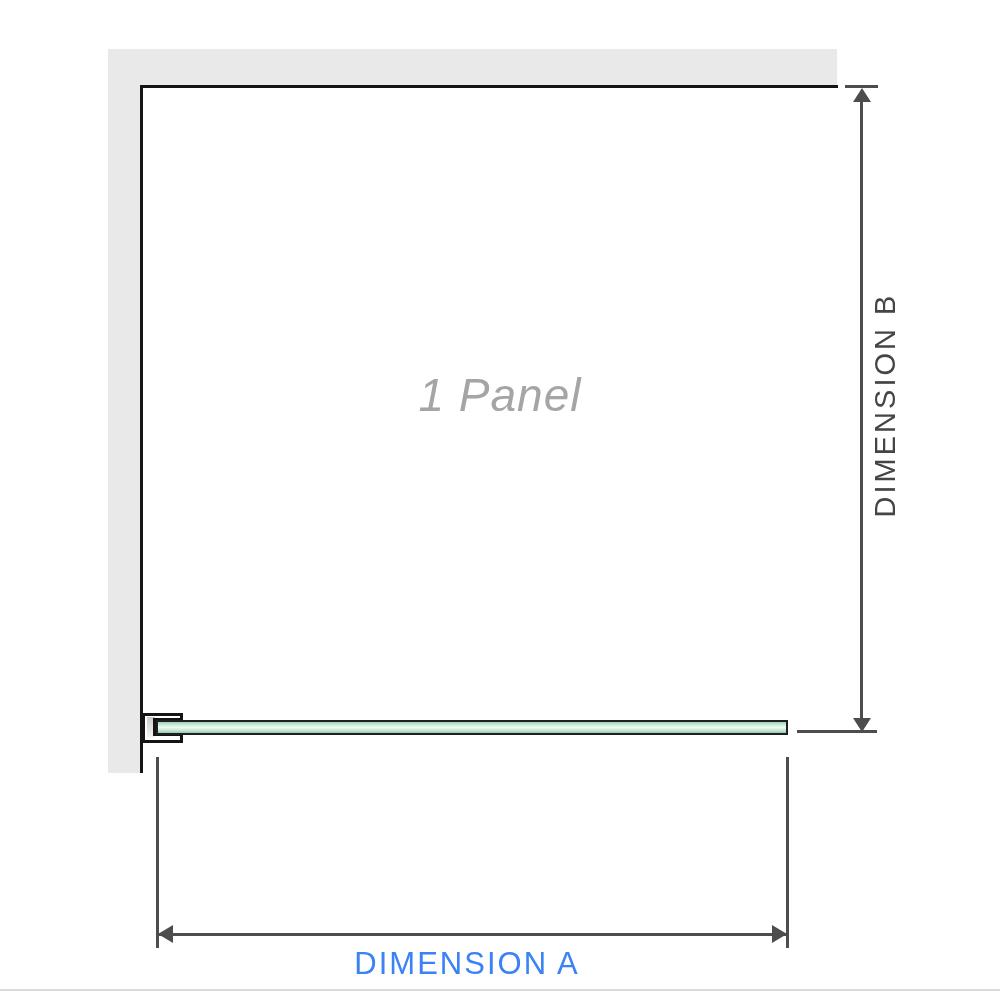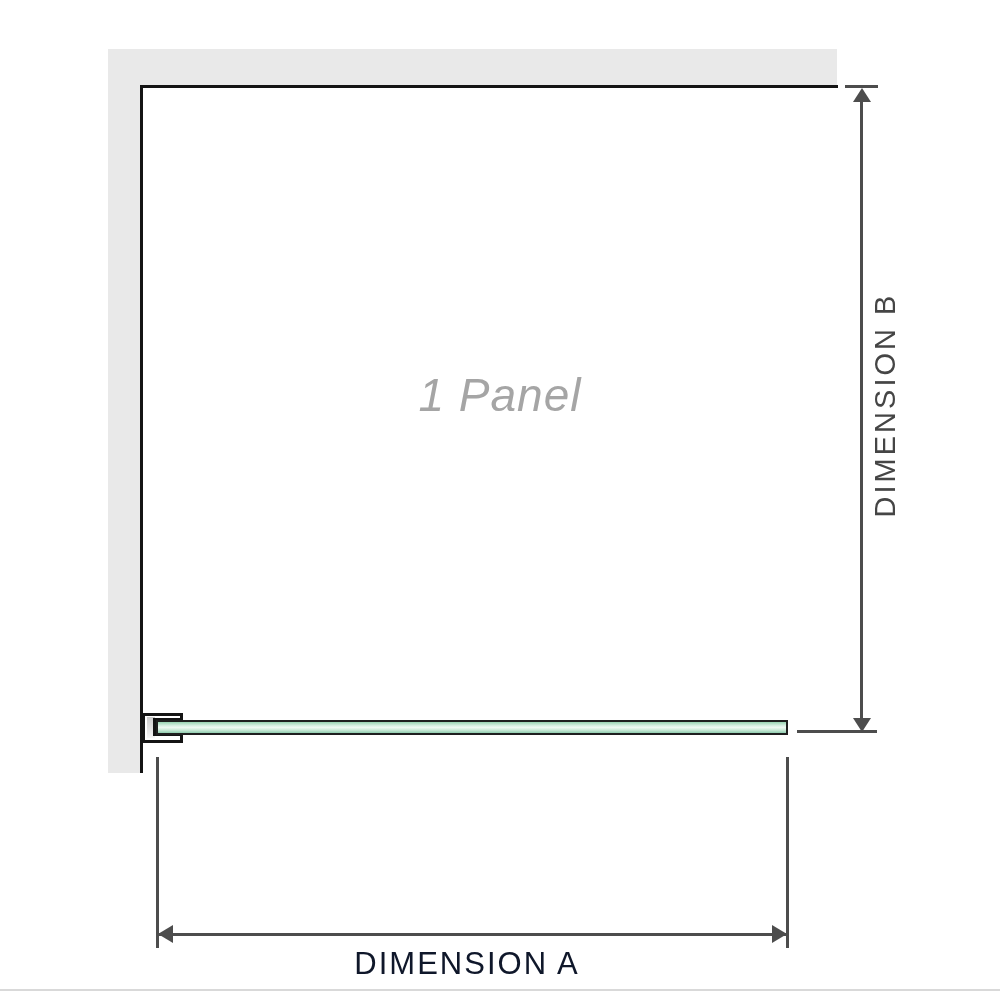--- a/index.html
+++ b/index.html
@@ -102,21 +102,21 @@
     border-right: 15px solid #4d4d4d; z-index: 2;
   }
   .arrow-right {
     left: 772px; top: 925px; width: 0; height: 0;
     border-top: 9px solid transparent; border-bottom: 9px solid transparent;
     border-left: 15px solid #4d4d4d; z-index: 2;
   }
   .dima-label {
     left: 317px; top: 946px; width: 300px;
     text-align: center;
-    font-size: 31px; letter-spacing: 2px; color: #0f172a;
+    font-size: 31px; letter-spacing: 2px; color: #3b82f6;
     white-space: nowrap; z-index: 1;
   }
 
   
   .bottom-separator {
     left: 0; top: 989px; width: 1000px; height: 2px;
     background: #d9d9d9;
   }
 </style>
 </head>

